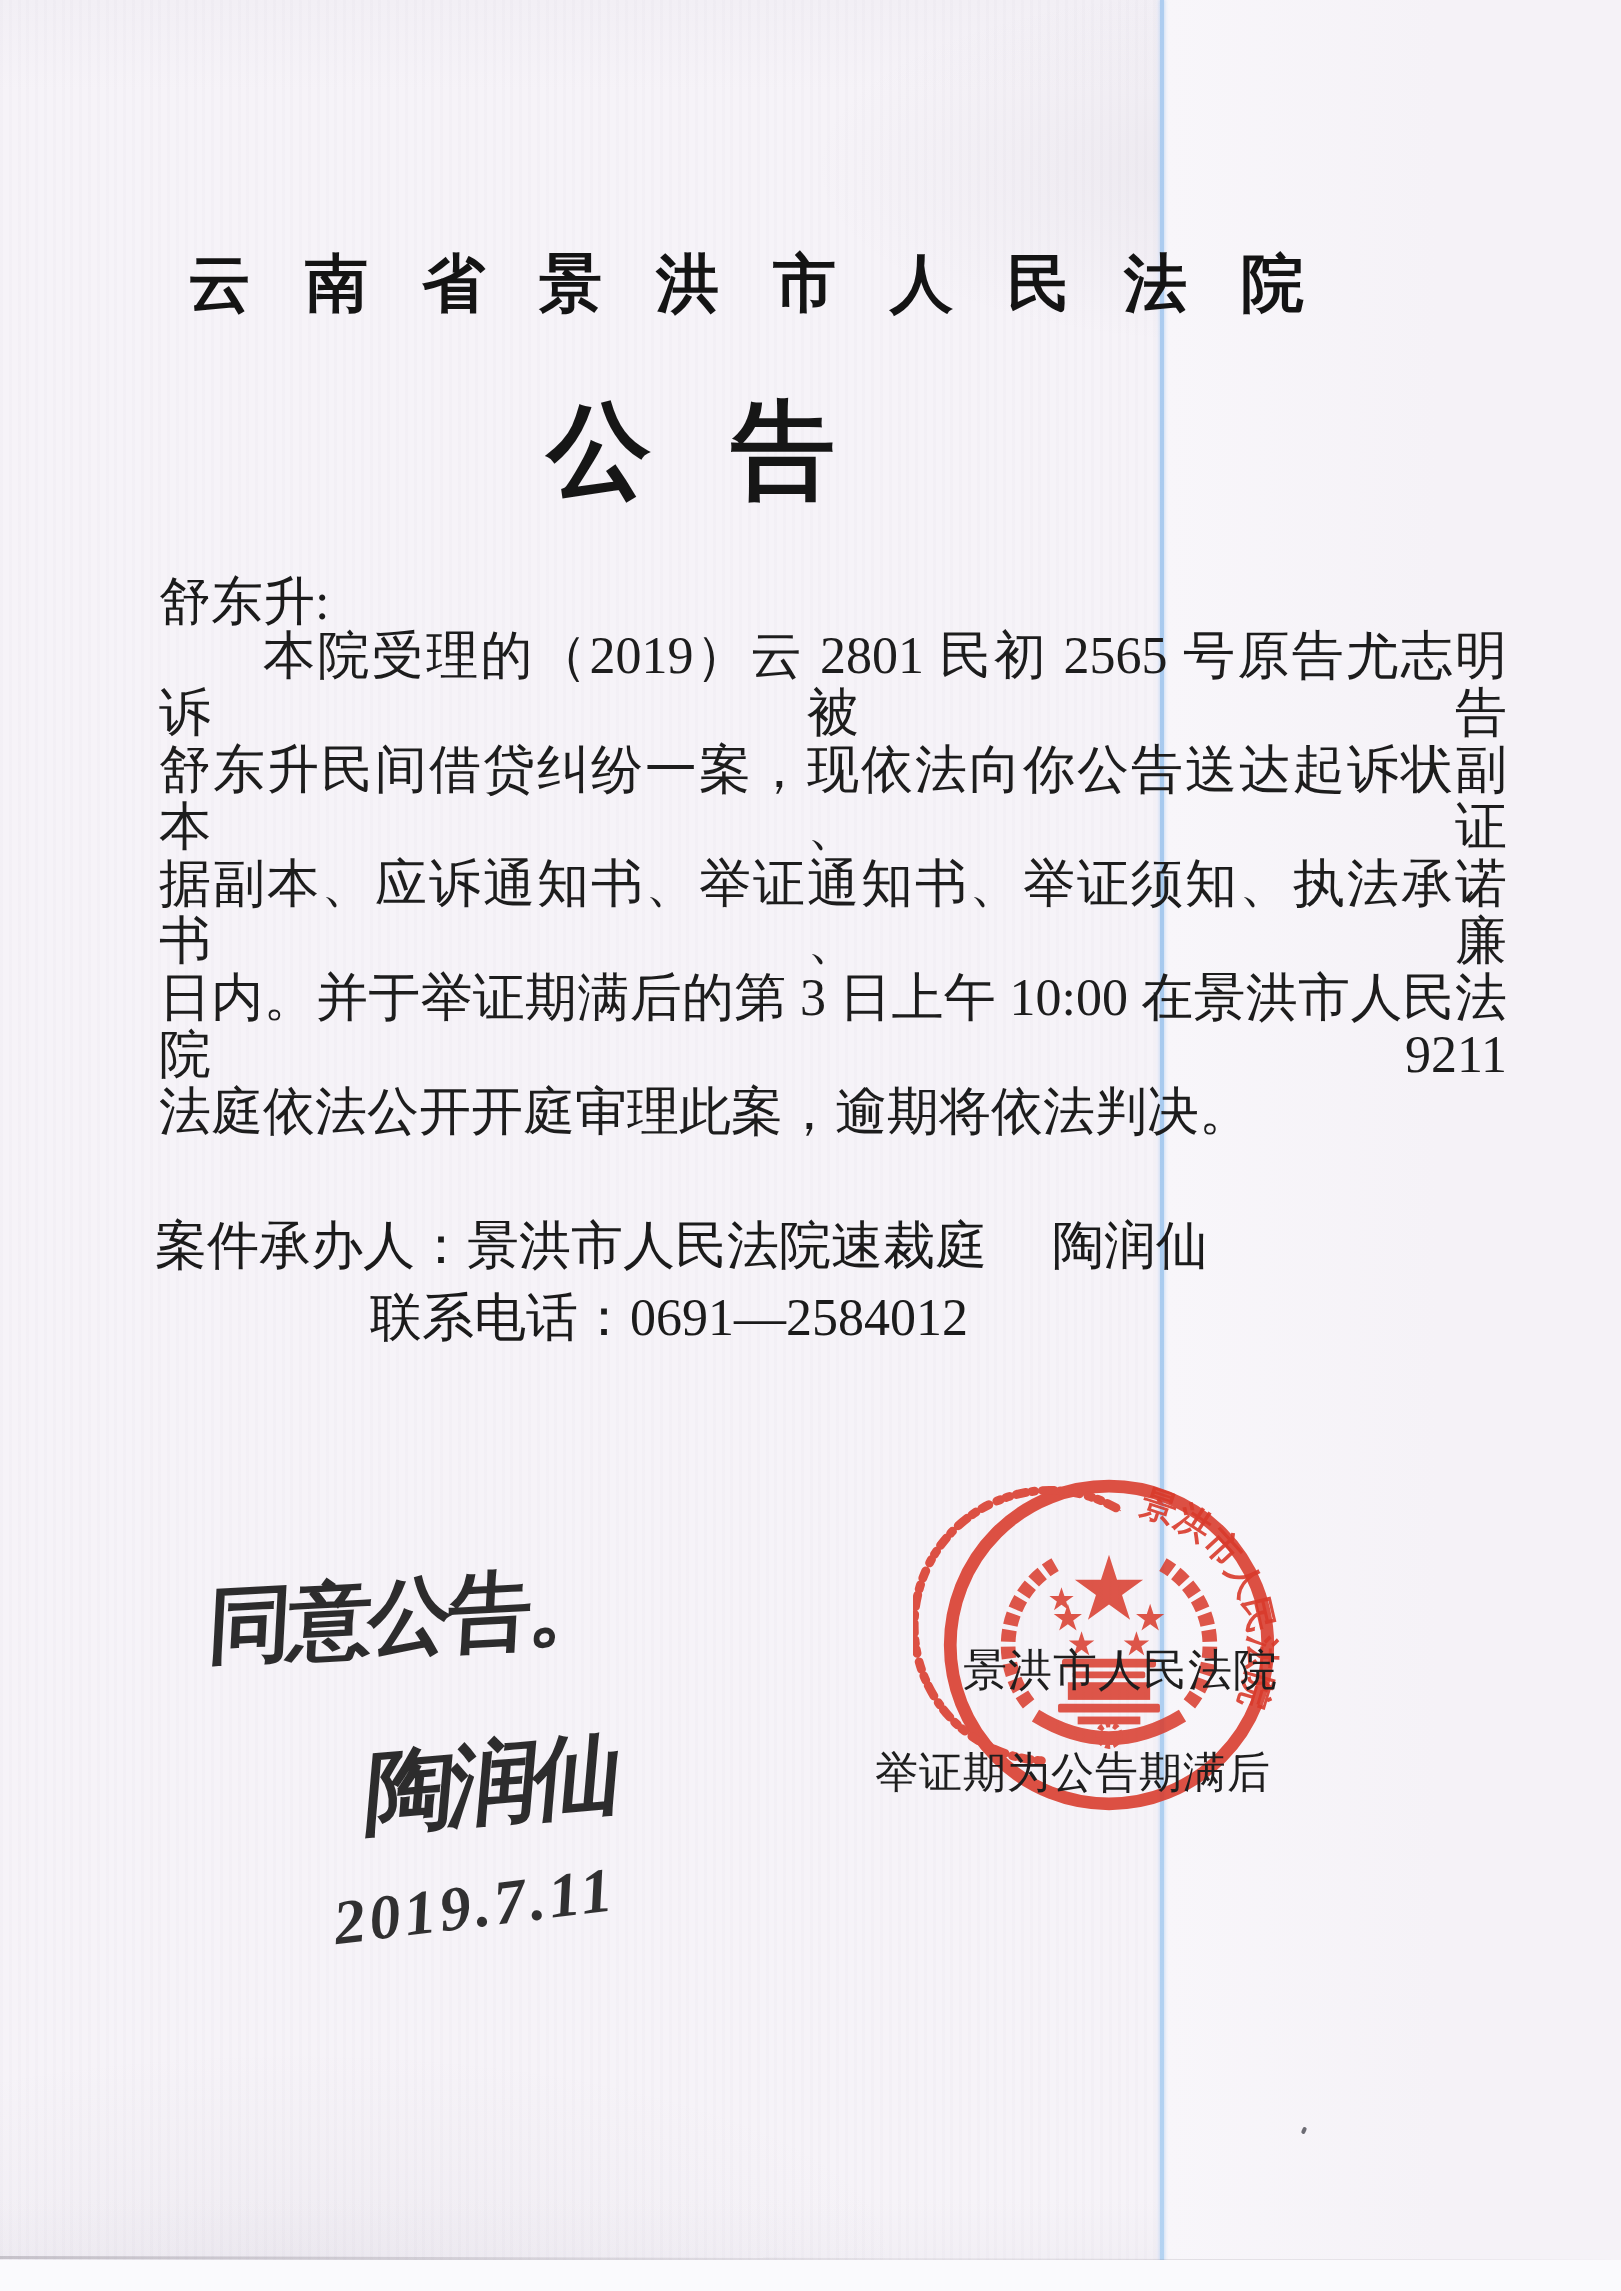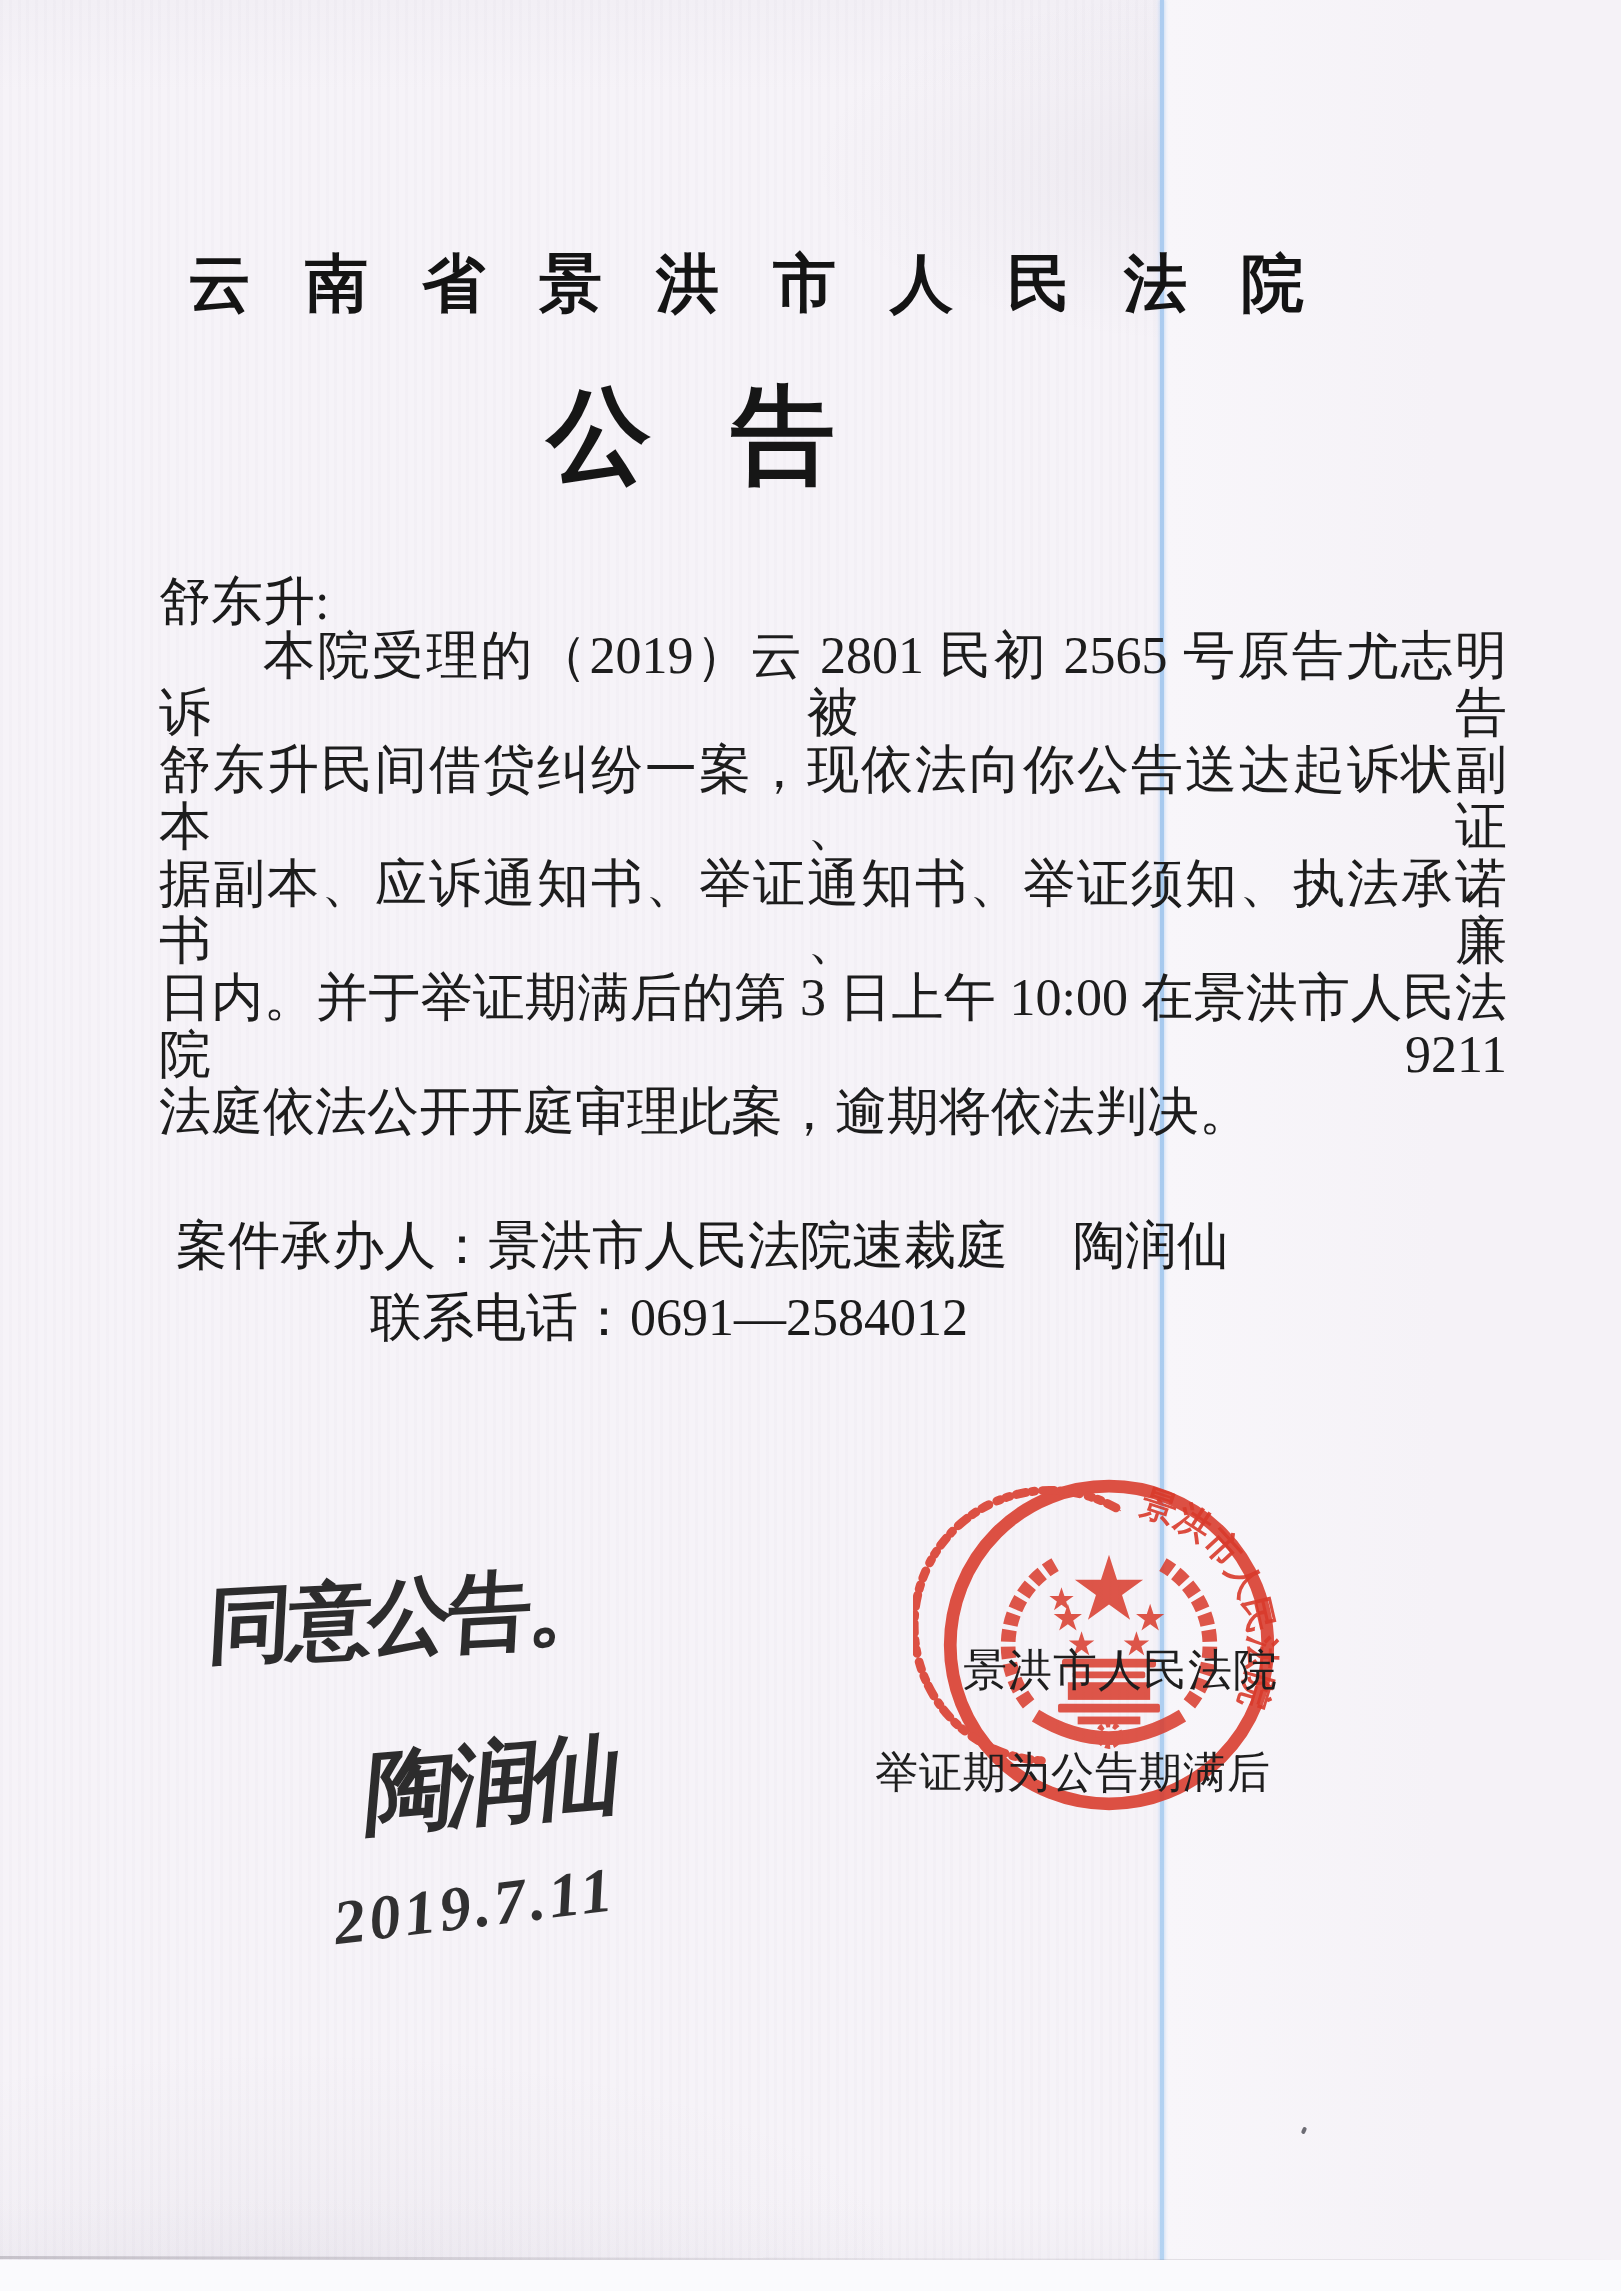--- a/index.html
+++ b/index.html
@@ -43,38 +43,38 @@
     background:#fafafd;
   }
   .speck{position:absolute;left:1302px;top:2127px;width:3.9px;height:6.9px;background:#4a4a52;border-radius:2px;transform:rotate(25deg);opacity:.8;}
 
   .court-header{
     position:absolute;left:188px;top:241px;
     font-size:63px;font-weight:700;letter-spacing:54px;
     white-space:nowrap;color:#141414;
   }
   .notice-title{
-    position:absolute;left:547px;top:367px;
+    position:absolute;left:547px;top:382px;
     font-size:104px;font-weight:700;letter-spacing:80px;
     white-space:nowrap;color:#161616;
   }
   .addressee{
     position:absolute;left:159px;top:567px;
     font-size:52px;white-space:nowrap;
   }
   .body-block{
     position:absolute;left:159px;top:627px;width:1348px;
     font-size:52px;line-height:57px;color:#1d1d1d;
   }
   .body-block .ln{text-align:justify;text-align-last:justify;}
   .body-block .ln.first{text-indent:104px;}
   .body-block .ln.last{text-align:center;text-align-last:left;}
 
   .handler-line{
-    position:absolute;left:176px;top:1211px;
+    position:absolute;left:155px;top:1211px;
     font-size:52px;white-space:nowrap;display:flex;
   }
   .handler-name{margin-left:65px;}
   .phone-line{
     position:absolute;left:370px;top:1283px;
     font-size:52px;white-space:nowrap;
   }
 
   
   .hand{color:#1c1c1c;position:absolute;white-space:nowrap;

